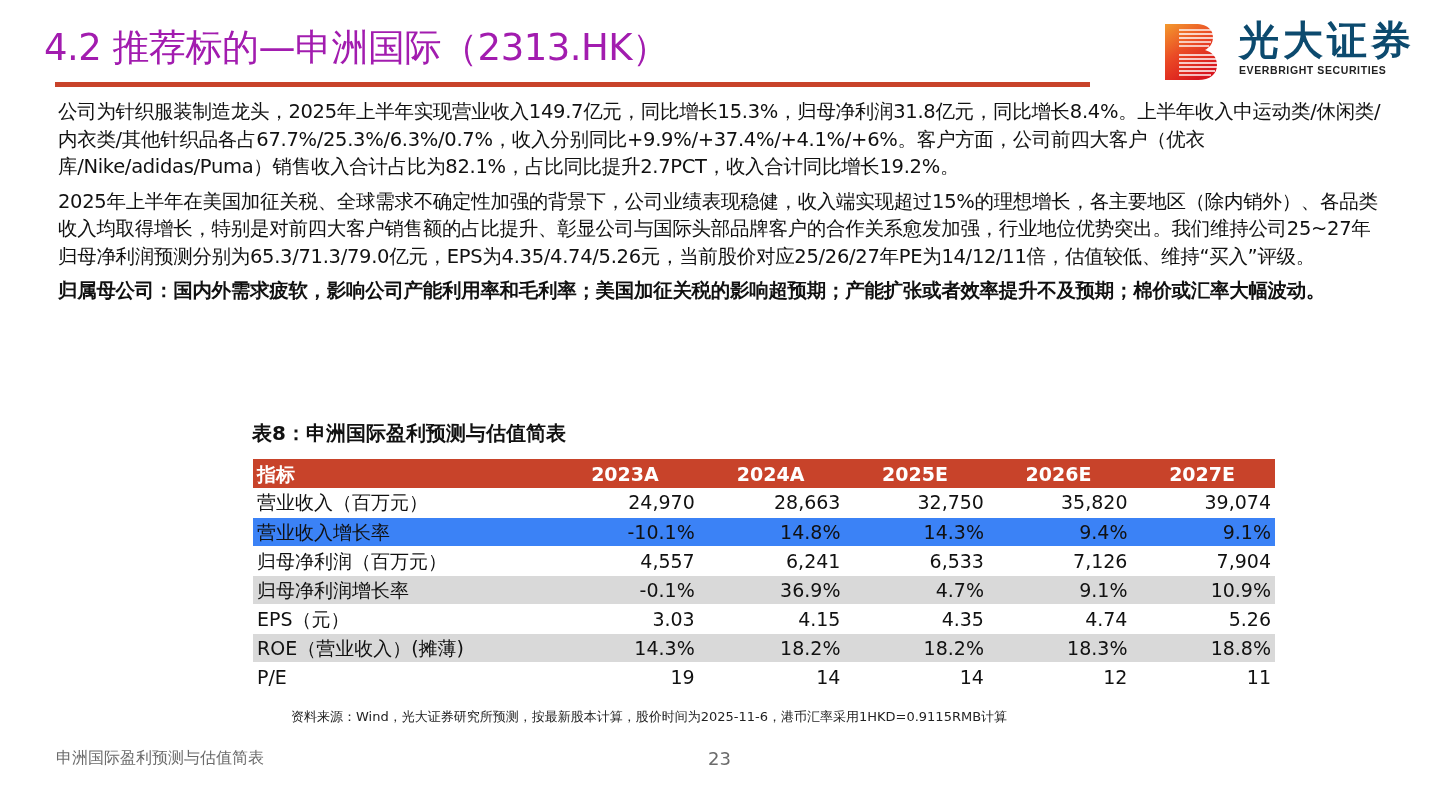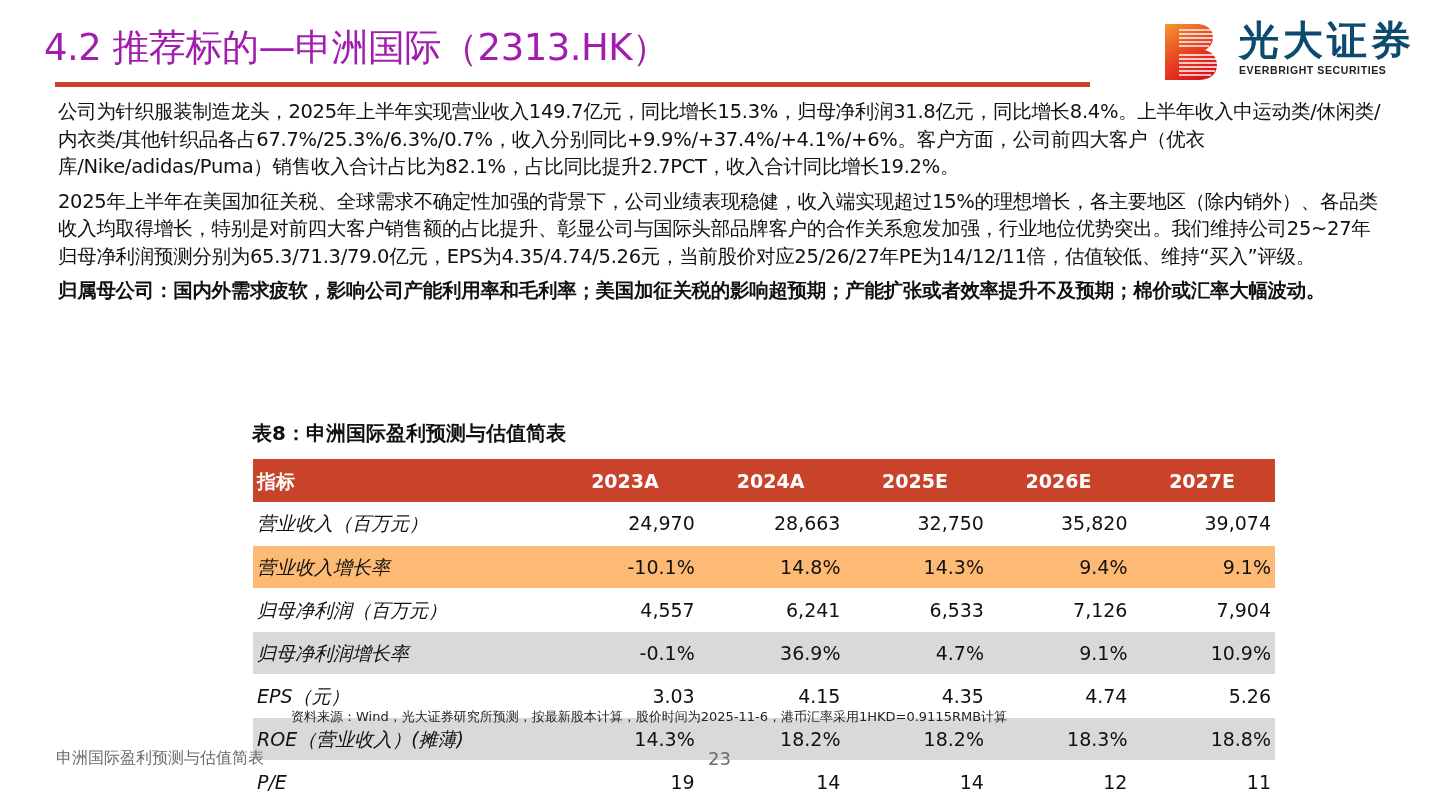--- a/index.html
+++ b/index.html
@@ -36,27 +36,27 @@
 
     .table-caption {
       position: absolute; left: 252px; top: 420px;
       font-size: 20px; font-weight: bold; color: #111; white-space: nowrap;
     }
 
     table.fin {
       position: absolute; left: 253px; top: 459px; width: 1022px;
       border-collapse: collapse; font-size: 19px;
     }
-    table.fin th, table.fin td { height: 43px; padding: 0 6px; white-space: nowrap; line-height: 28px; }
+    table.fin th, table.fin td { height: 29px; padding: 0 6px; white-space: nowrap; line-height: 28px; }
     table.fin thead th {
       color: #ffffff; font-weight: bold; text-align: right; padding-right: 40px;
     }
     table.fin thead th.first { text-align: left; padding-left: 4px; }
     table.fin td { text-align: right; color: #111; }
-    table.fin td.label { text-align: left; padding-left: 4px; font-style: italic; }
+    table.fin td.label { text-align: left; padding-left: 4px; }
     table.fin td.num { padding-right: 4px; }
     table.fin tbody tr { border-bottom: 1px solid #ffffff; }
 
     .source {
       position: absolute; left: 252px; top: 708px;
       font-size: 13px; color: #222; white-space: nowrap; margin-left: 39px;
     }
     .footer-note {
       position: absolute; left: 56px; top: 748px;
       font-size: 16px; color: #6b6b6b; white-space: nowrap;
@@ -121,21 +121,21 @@
   </thead>
   <tbody>
     <tr>
       <td class="label">营业收入（百万元）</td>
       <td class="num">24,970</td>
       <td class="num">28,663</td>
       <td class="num">32,750</td>
       <td class="num">35,820</td>
       <td class="num">39,074</td>
     </tr>
-    <tr style="background:#fdba74">
+    <tr style="background:#3b82f6">
       <td class="label">营业收入增长率</td>
       <td class="num">-10.1%</td>
       <td class="num">14.8%</td>
       <td class="num">14.3%</td>
       <td class="num">9.4%</td>
       <td class="num">9.1%</td>
     </tr>
     <tr>
       <td class="label">归母净利润（百万元）</td>
       <td class="num">4,557</td>

